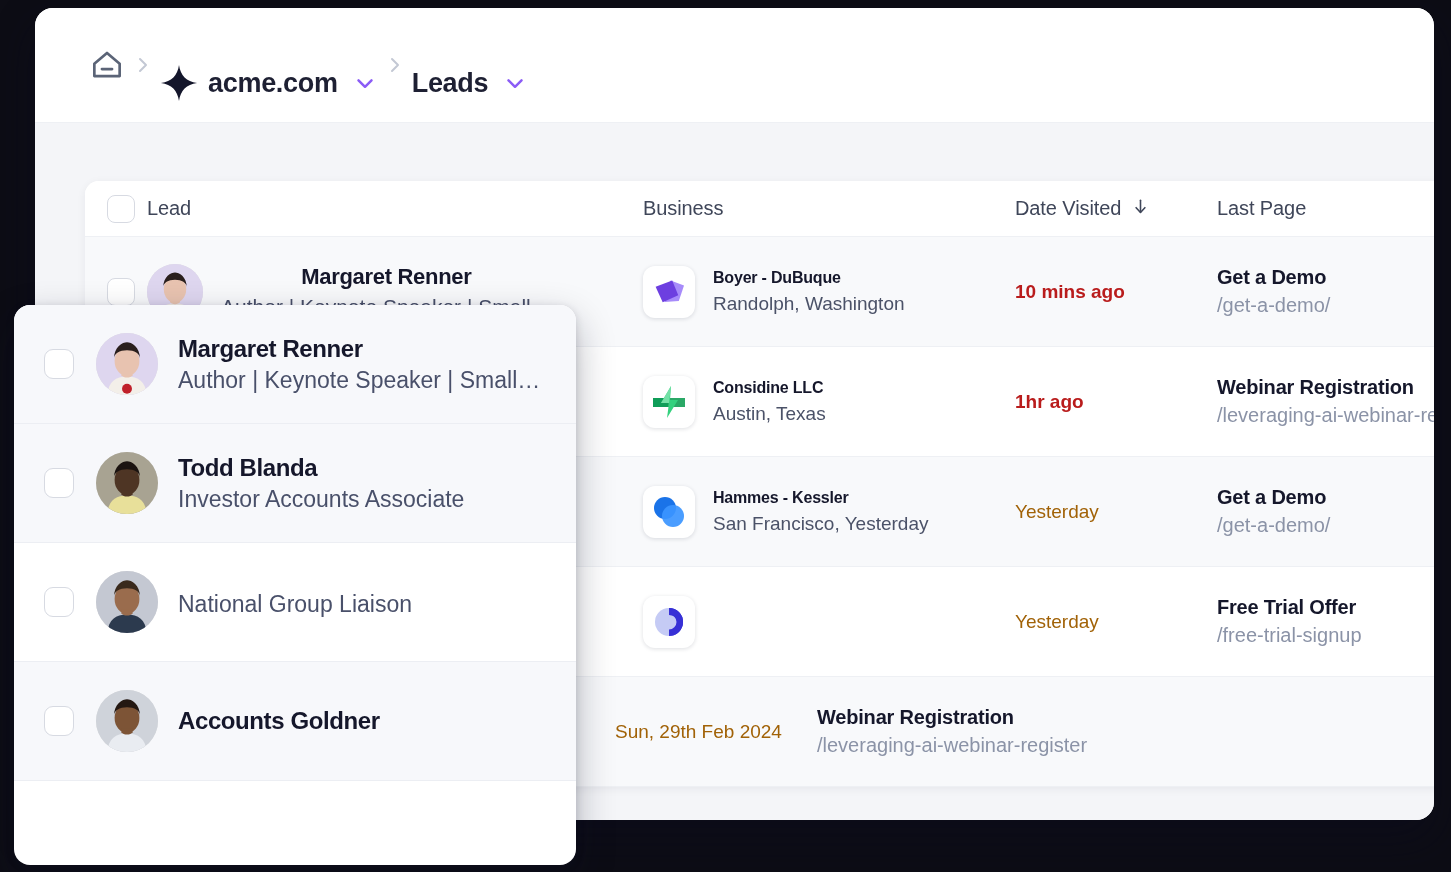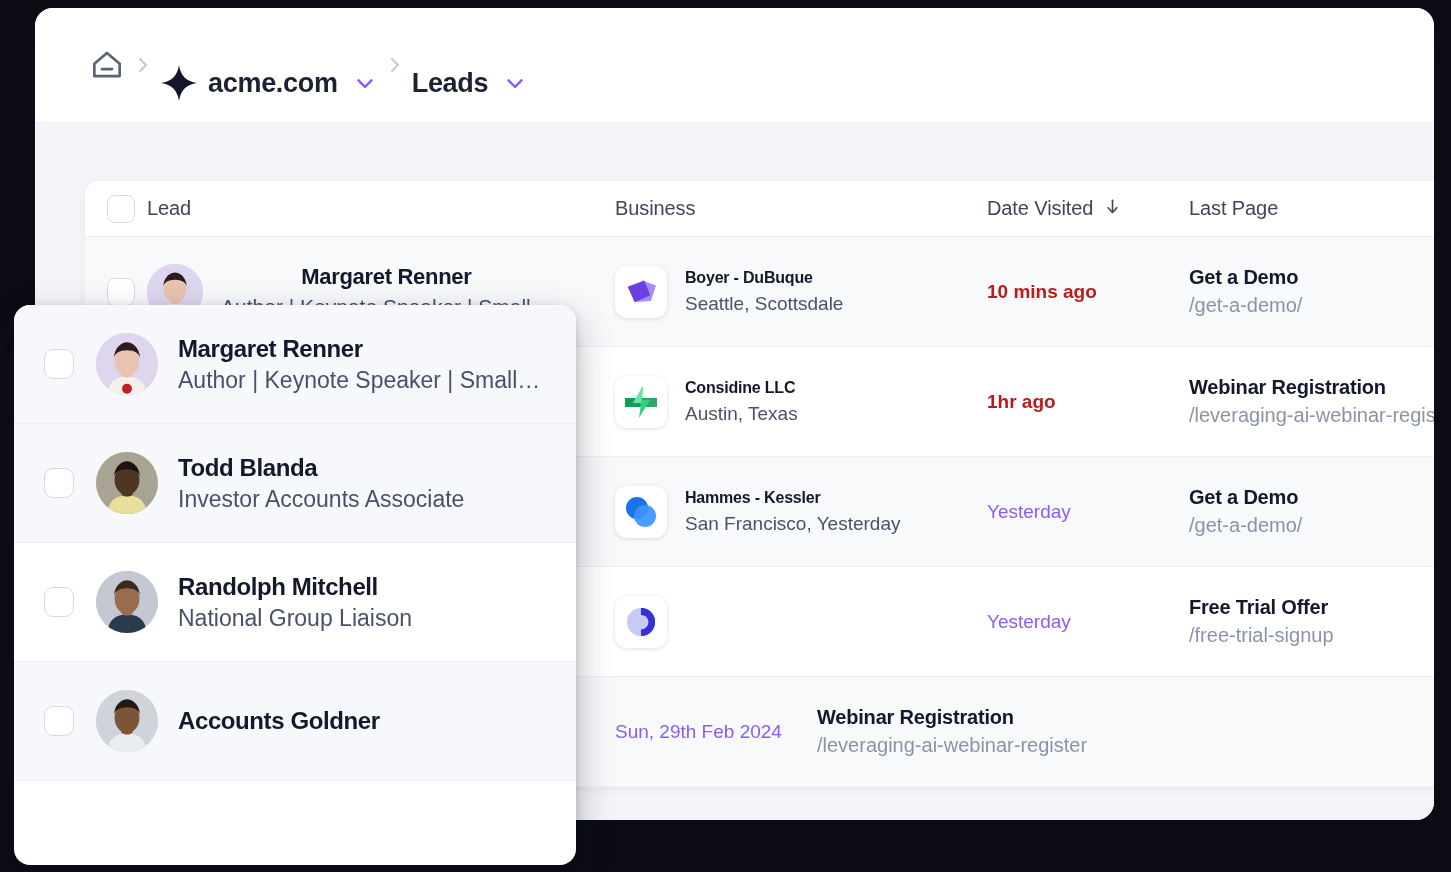--- a/index.html
+++ b/index.html
@@ -55,21 +55,21 @@
     display: flex; align-items: center;
     border-bottom: 1px solid #eef0f4;
   }
   .t-head { height: 56px; background: #fff; }
   .t-body-row { height: 110px; }
   .t-body-row.alt { background: #f8f9fb; }
   .t-body-row.plain { background: #ffffff; }
 
   .c-check { width: 62px; padding-left: 22px; flex: none; }
   .c-lead { width: 468px; flex: none; display:flex; align-items:center;text-align:center; }
-  .c-biz  { width: 372px; flex: none; display:flex; align-items:center; }
+  .c-biz  { width: 372px; flex: none; display:flex; align-items:center;margin-left:28px; }
   .c-date { width: 202px; flex: none; }
   .c-page { flex: 1 1 auto; min-width: 0; padding-right: 10px; }
 
   .th {
     font-size: 20px; color: #3f4659; font-weight: 400;
     letter-spacing: -0.1px; white-space: nowrap;
     display: flex; align-items: center; gap: 10px;
   }
 
   .checkbox {
@@ -97,21 +97,21 @@
 
   .biz-logo {
     width: 52px; height: 52px; border-radius: 12px;
     background: #fff; flex: none; margin-right: 18px;
     box-shadow: 0 1px 4px rgba(20,25,50,0.14);
     display: flex; align-items: center; justify-content: center;
   }
   .biz-name { font-size: 16px; font-weight: 700; color: #15172b; white-space: nowrap; letter-spacing:-0.2px; }
   .biz-loc  { font-size: 19px; color: #4b5268; margin-top: 6px; white-space: nowrap; }
 
-  .date-val { font-size: 19px; color: #8b5cf6; white-space: nowrap; }
+  .date-val { font-size: 19px; color: #a16207; white-space: nowrap; }
   .date-val.hot { color: #b91c1c; font-weight: 700; }
 
   .page-title { font-size: 20px; font-weight: 700; color: #15172b; white-space: nowrap; letter-spacing:-0.2px;}
   .page-url { font-size: 20px; color: #8b93a7; margin-top: 5px; white-space: nowrap; }
 
   
   .overlay {
     position: absolute;
     left: 14px; top: 305px;
     width: 562px; height: 560px;
@@ -248,21 +248,21 @@
               </div>
     <div class="c-biz">
       <div class="biz-logo">
                   <svg width="40" height="40" viewBox="0 0 40 40">
       <path d="M20 9 L34 12 L31 28 L17 31 Z" fill="#a78bfa" transform="rotate(8 24 20)"></path>
       <path d="M7 14 L24 9 L29 24 L13 30 Z" fill="#6d3fe0" transform="rotate(-4 18 20)"></path>
     </svg>
                 </div>
       <div style="min-width:0">
         <div class="biz-name">Boyer - DuBuque</div>
-        <div class="biz-loc">Seattle, Scottsdale</div>
+        <div class="biz-loc">Randolph, Washington</div>
       </div>
     </div>
     <div class="c-date">
       <span class="date-val hot">10 mins ago</span>
     </div>
     <div class="c-page">
       <div class="page-title">Get a Demo</div>
       <div class="page-url">/get-a-demo/</div>
     </div>
             </div>
@@ -402,21 +402,20 @@
             <svg viewBox="0 0 100 100" width="62" height="62">
     <rect width="100" height="100" fill="#c4c8d2"></rect>
     <path d="M18 100 C20 78 32 70 50 70 C68 70 80 78 82 100 Z" fill="#2c3a4e"></path>
     <ellipse cx="50" cy="45" rx="20" ry="24" fill="#9a6c4d"></ellipse>
     <path d="M29 42 C29 22 43 15 50 15 C57 15 71 22 71 42 C71 33 62 28 50 28 C38 28 29 33 29 42 Z" fill="#3a2a1c"></path>
     <path d="M41 68 C44 73 56 73 59 68 L59 62 L41 62 Z" fill="#9a6c4d"></path>
 
   </svg>
           </div>
     <div class="o-textwrap">
-      <div class="o-name">Randolph Mitchell</div>
       <div class="o-sub">National Group Liaison</div>
     </div>
         </div>
         <div class="o-row alt">
     <div class="o-check"></div>
     <div class="o-avatar">
             <svg viewBox="0 0 100 100" width="62" height="62">
     <rect width="100" height="100" fill="#cfd3da"></rect>
     <path d="M18 100 C20 78 32 70 50 70 C68 70 80 78 82 100 Z" fill="#e9ecf1"></path>
     <ellipse cx="50" cy="45" rx="20" ry="24" fill="#7d5436"></ellipse>

